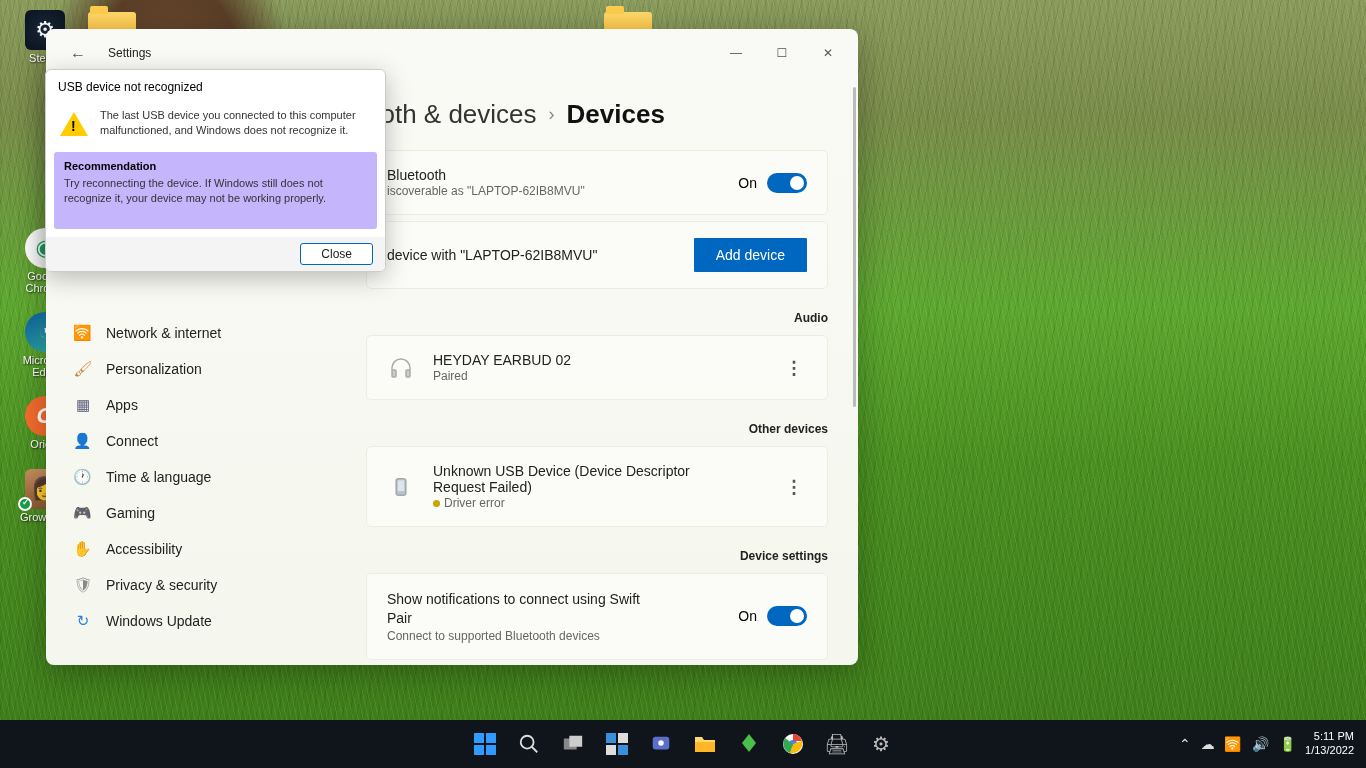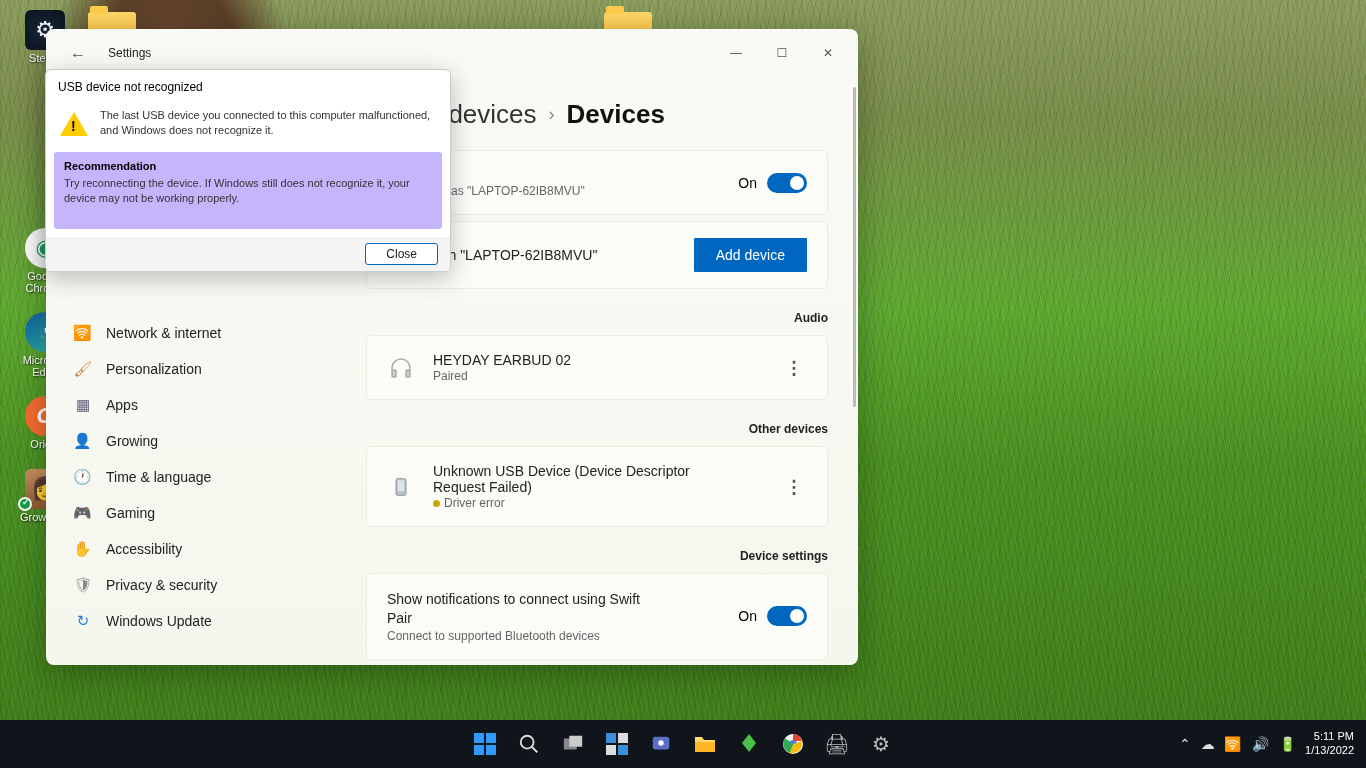--- a/index.html
+++ b/index.html
@@ -69,21 +69,21 @@
 .toggle-label { font-size: 14px; }
 .add-device-btn { background: #0067c0; color: #fff; border: none; padding: 9px 22px; border-radius: 1px; font-size: 14px; cursor: pointer; }
 
 .section-header { font-size: 12px; font-weight: 600; margin: 22px 0 10px 2px; color: #222; text-align: right; }
 .device-icon { width: 28px; height: 28px; display: flex; align-items: center; justify-content: center; color: #888; font-size: 22px; }
 .more-btn { font-size: 18px; color: #555; cursor: pointer; padding: 4px; font-weight: bold; }
 .status-dot { display: inline-block; width: 7px; height: 7px; border-radius: 50%; margin-right: 4px; vertical-align: middle; }
 
 
 .usb-dialog {
-  position: absolute; left: 45px; top: 69px; width: 406px; background: #fff;
+  position: absolute; left: 45px; top: 69px; width: 341px; background: #fff;
   border: 1px solid #ccc; border-radius: 6px; box-shadow: 0 6px 24px rgba(0,0,0,0.25);
   overflow: hidden; z-index: 10;
 }
 .usb-header { padding: 10px 12px 8px; font-size: 12px; }
 .usb-body { padding: 6px 14px 8px; display: flex; gap: 12px; align-items: flex-start; }
 .warn-icon { width: 0; height: 0; border-left: 14px solid transparent; border-right: 14px solid transparent; border-bottom: 24px solid #ffcc00; position: relative; margin-top: 4px; }
 .warn-icon::after { content:"!"; position:absolute; left:-3px; top:6px; font-weight:bold; font-size:14px; color:#000; }
 .usb-text { font-size: 11px; color: #333; line-height: 1.35; }
 .usb-reco { background: #c4b5fd; margin: 6px 8px 8px; padding: 8px 10px 24px; border-radius: 3px; }
 .usb-reco-title { font-size: 11px; font-weight: 600; margin-bottom: 4px; }
@@ -162,21 +162,21 @@
       <div class="sidebar-item">
           <span class="sico" style="color:#c97f3a">🖌</span>
           <span>Personalization</span>
         </div>
       <div class="sidebar-item">
           <span class="sico" style="color:#5a5a7a">▦</span>
           <span>Apps</span>
         </div>
       <div class="sidebar-item">
           <span class="sico" style="color:#5aa0d8">👤</span>
-          <span>Growing</span>
+          <span>Connect</span>
         </div>
       <div class="sidebar-item">
           <span class="sico" style="color:#4aa8c8">🕐</span>
           <span>Time &amp; language</span>
         </div>
       <div class="sidebar-item">
           <span class="sico" style="color:#888">🎮</span>
           <span>Gaming</span>
         </div>
       <div class="sidebar-item">

